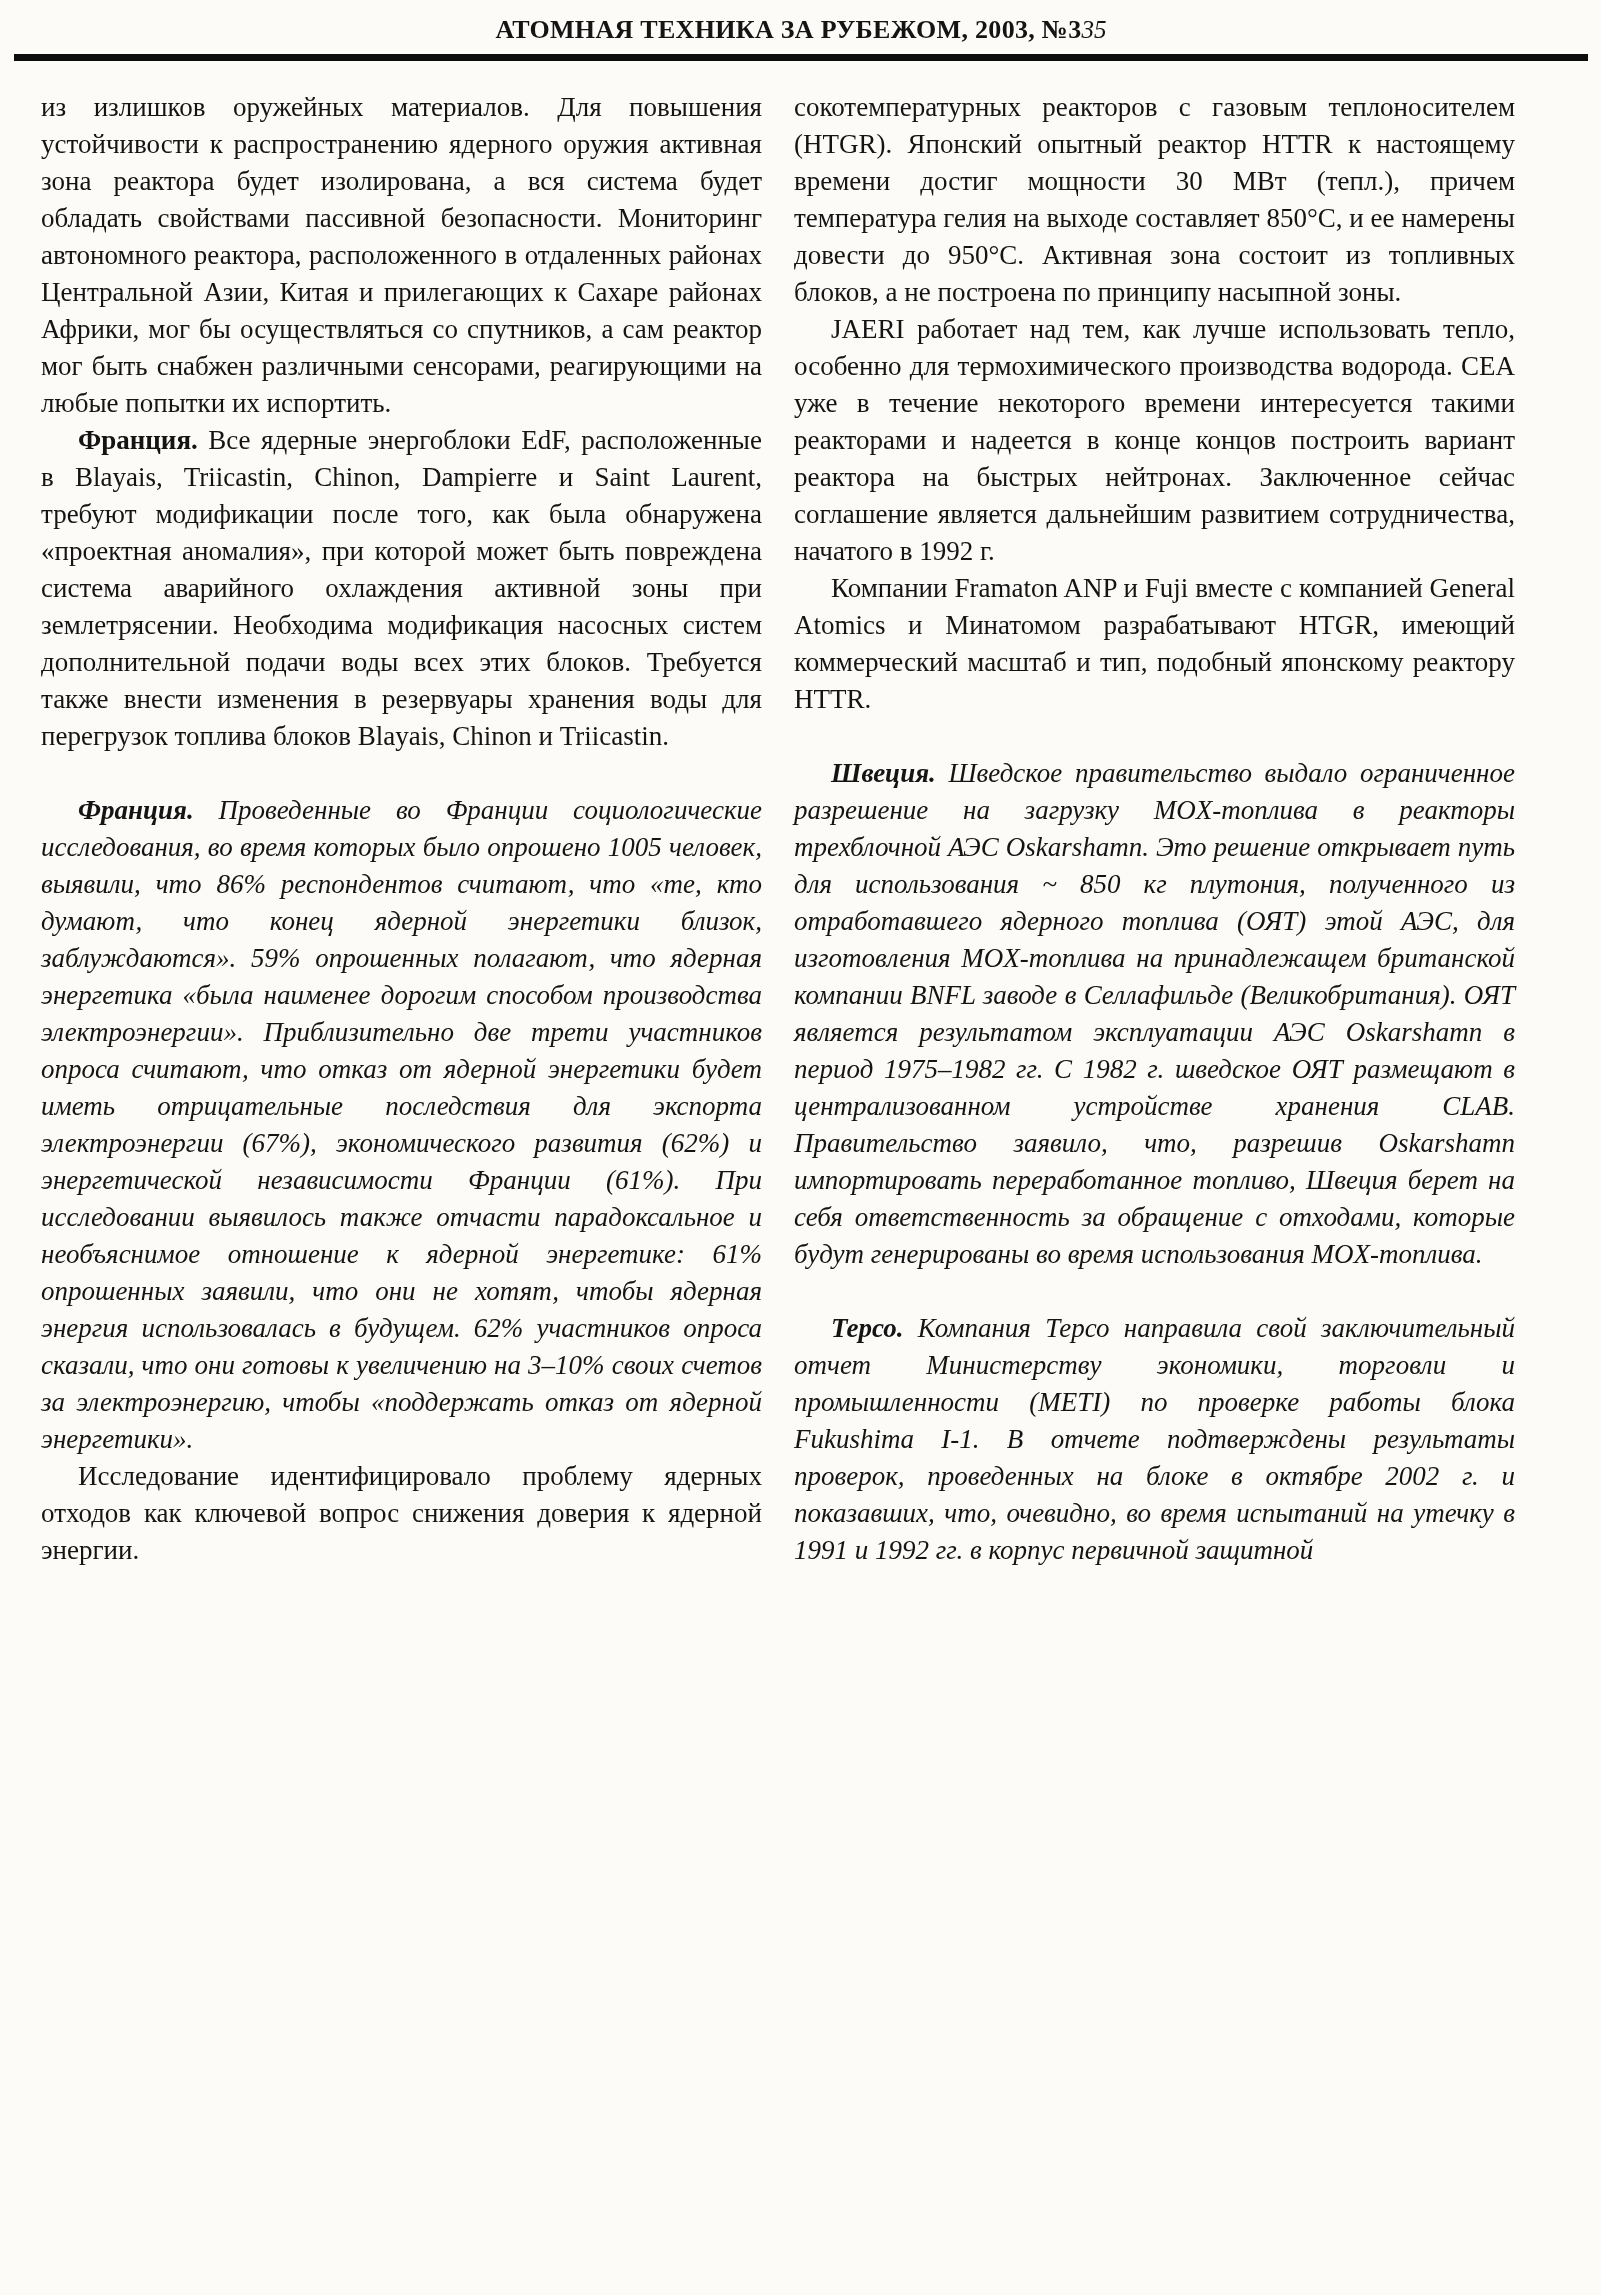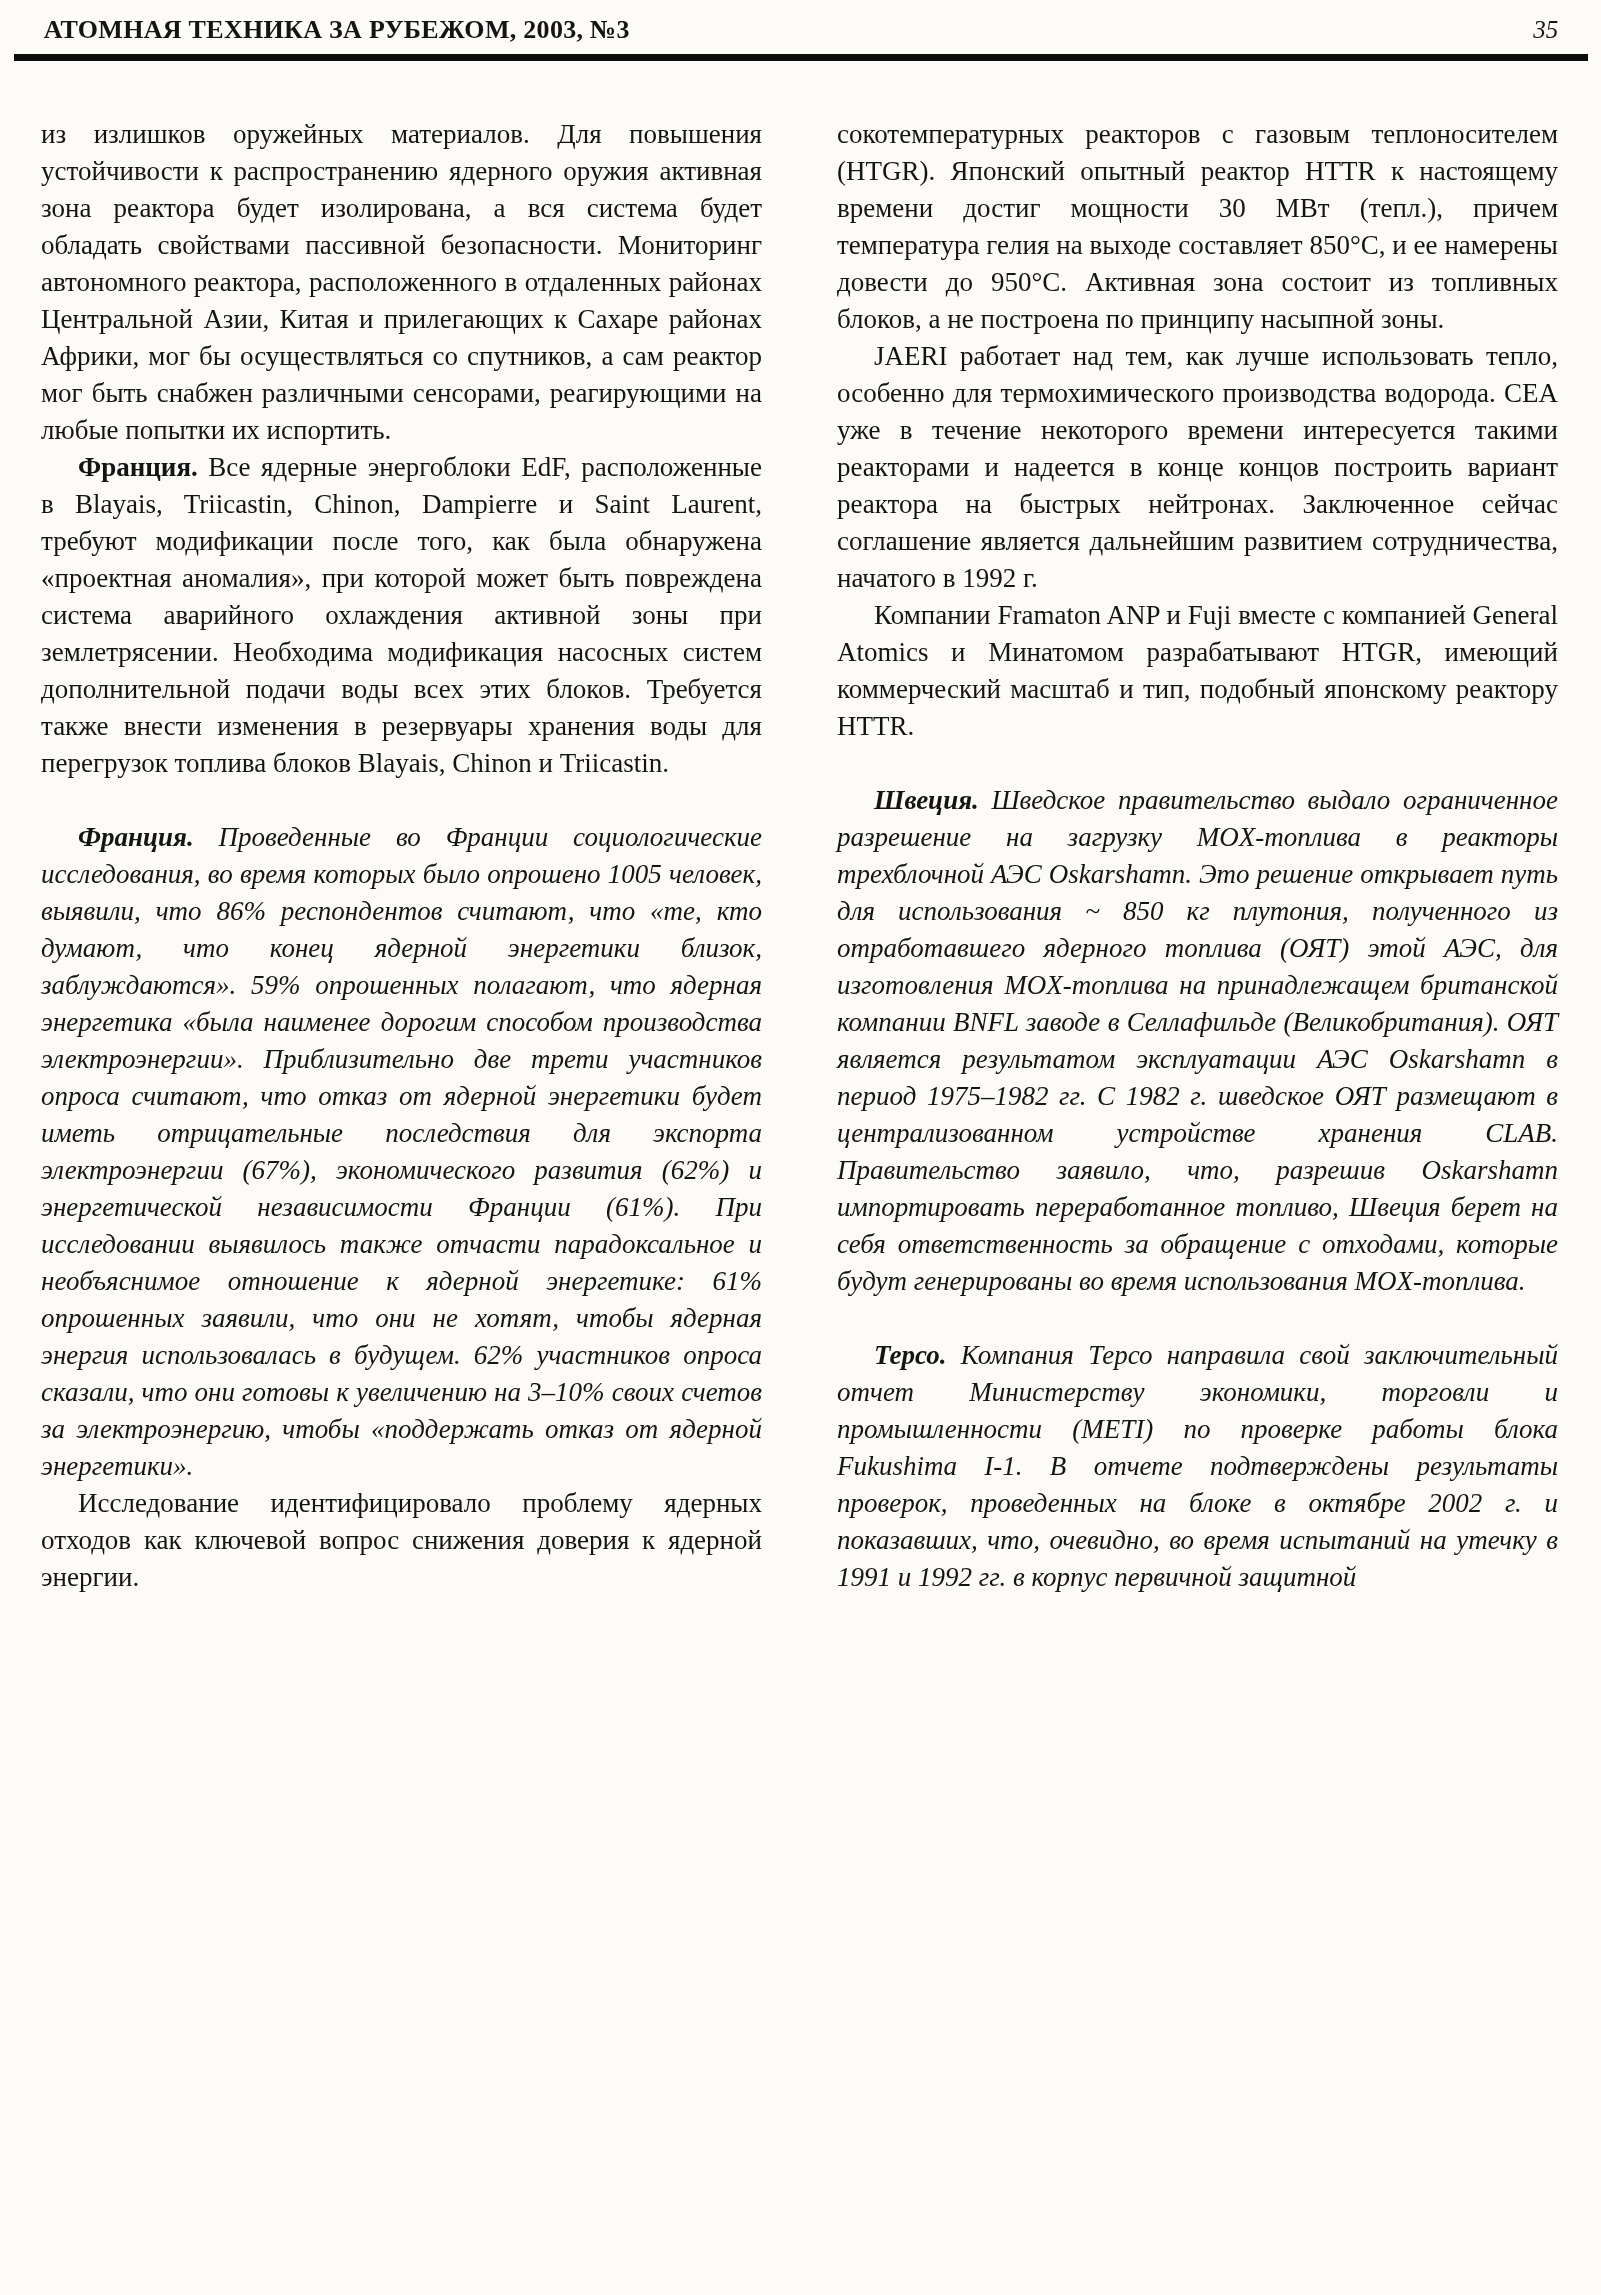--- a/index.html
+++ b/index.html
@@ -14,21 +14,21 @@
     margin: 0 auto;
     background: #fcfbf8;
     color: #141414;
     font-family: "Liberation Serif", "DejaVu Serif", serif;
     overflow: hidden;
     box-sizing: border-box;
     padding: 14.7px 41px 0 41px;
   }
   .page-header {
     display: flex;
-    justify-content: space-between;
+    justify-content: center;
     align-items: baseline;
     padding: 0 2.7px;
   }
   .journal-title {
     font-weight: bold;
     font-size: 26px;
     letter-spacing: 0.3px;
     white-space: nowrap;
   }
   .page-number {
@@ -38,22 +38,22 @@
   }
   .header-rule {
     margin-top: 9.3px;
     margin-left: -27px;
     margin-right: -27px;
     height: 6.7px;
     background: #0d0d0d;
   }
   .content-columns {
     display: flex;
-    gap: 75px;
-    margin-top: 55px;
+    gap: 32px;
+    margin-top: 28px;
   }
   .column {
     width: 721px;
     font-size: 27px;
     line-height: 37px;
     text-align: justify;
     text-justify: inter-word;
   }
   .column p {
     margin: 0;

